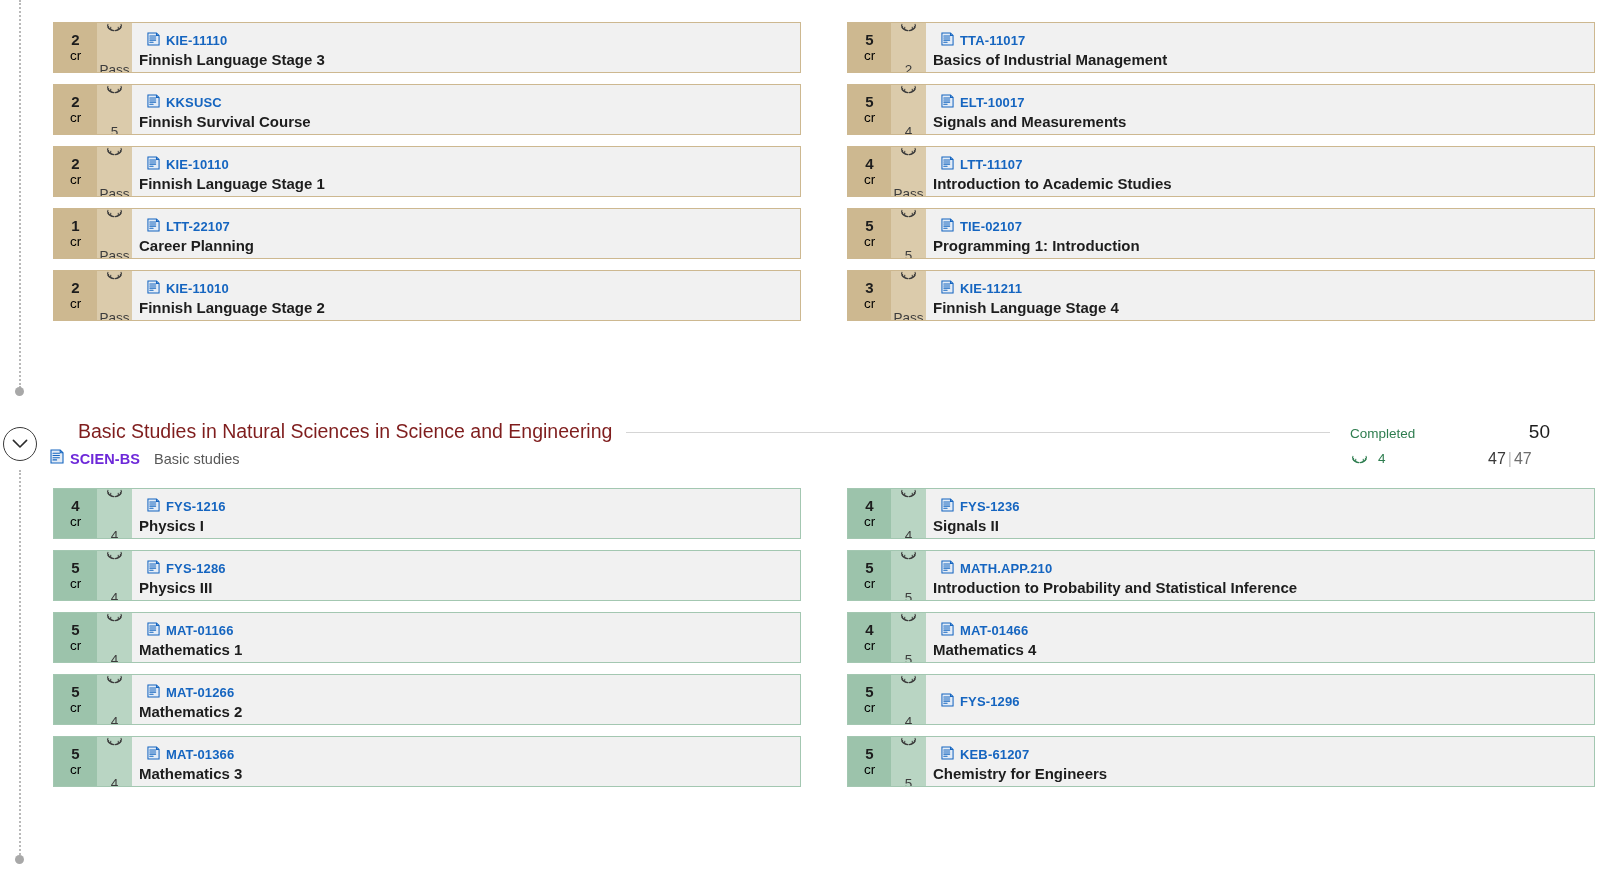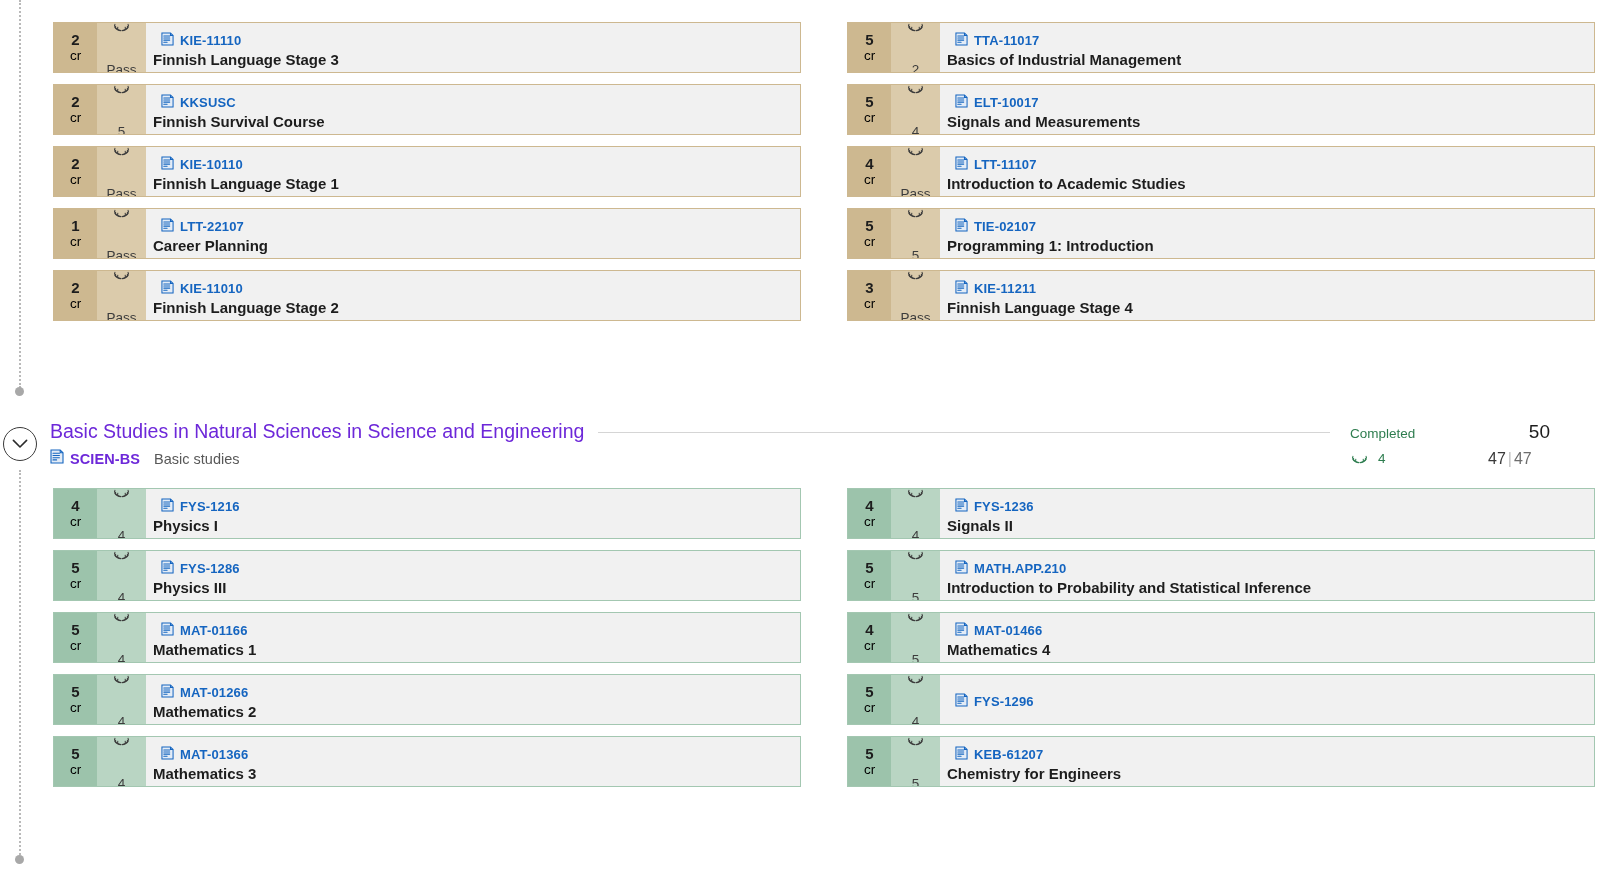--- a/index.html
+++ b/index.html
@@ -54,23 +54,24 @@
     position: absolute;
     left: 50px; top: 420px;
     width: 1500px; height: 58px;
   }
   .gh-titlerow {
     display: flex; align-items: baseline;
     gap: 14px;
   }
   .gh-title {
     font-size: 19.5px;
-    color: #6d28d9;
+    color: #7f1d1d;
     font-weight: 400;
     white-space: nowrap;
+    margin-left: 28px;
   }
   .gh-rule {
     flex: 1 1 auto;
     height: 1px;
     background: #d5d5d5;
     position: relative;
     top: -5px;
   }
   .gh-status {
     font-size: 13.5px;
@@ -149,21 +150,21 @@
 
   .c-credits, .c-grade {
     display: flex;
     flex-direction: column;
     align-items: center;
     justify-content: center;
     flex: 0 0 auto;
     line-height: 1.12;
   }
   .c-credits { width: 43px; }
-  .c-grade   { width: 49px; gap: 25px; }
+  .c-grade   { width: 35px; gap: 25px; }
 
   .course.tan .c-credits { background: #cdb890; }
   .course.tan .c-grade   { background: #dbcbab; }
   .course.green .c-credits { background: #9cc3ab; }
   .course.green .c-grade   { background: #b9d5c3; }
 
   .c-num {
     font-size: 15px;
     font-weight: 700;
     color: #1d1d1d;

